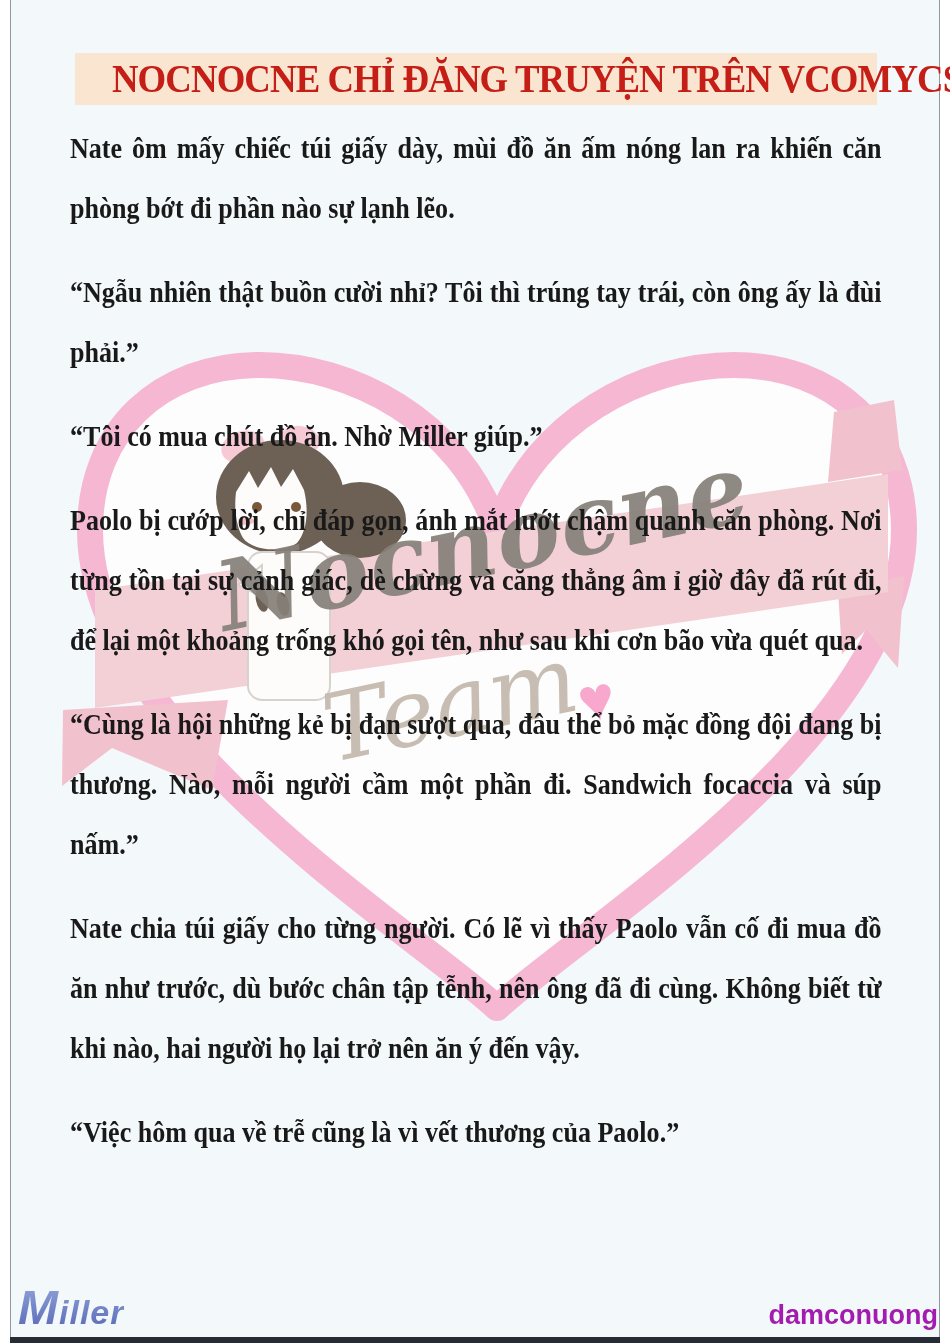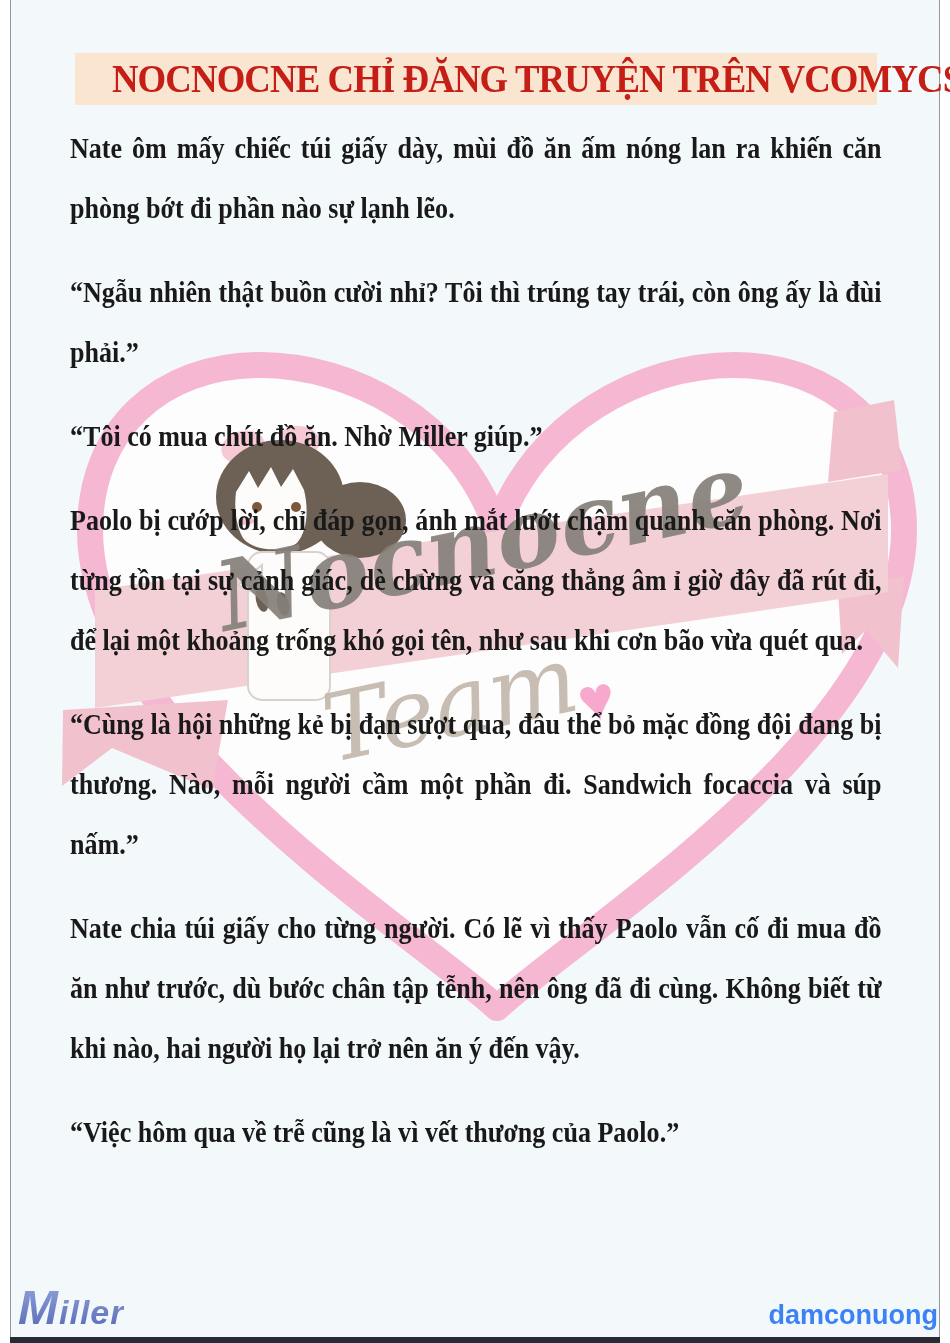--- a/index.html
+++ b/index.html
@@ -44,21 +44,21 @@
   .para.first { margin-top:13px; }
   .footer-logo {
     position:absolute; left:18px; bottom:8px; z-index:3; display:block;
     font:bold italic 34px "Liberation Sans",sans-serif; letter-spacing:1px;
     background:linear-gradient(180deg,#93a7db 0%,#5565b5 100%);
     -webkit-background-clip:text; background-clip:text; color:transparent;
   }
   .footer-logo::first-letter { font-size:48px; }
   .credit {
     position:absolute; right:12px; bottom:12px; z-index:3;
-    font:bold 27px "Liberation Sans",sans-serif; color:#3b82f6;
+    font:bold 27px "Liberation Sans",sans-serif; color:#a21caf;
     text-shadow:0 0 1px #ffffff;
   }
   .bottom-bar {
     position:absolute; left:10px; width:930px; bottom:0; height:6px;
     background:#262b36; z-index:4;
   }
 </style>
 </head>
 <body>
 

